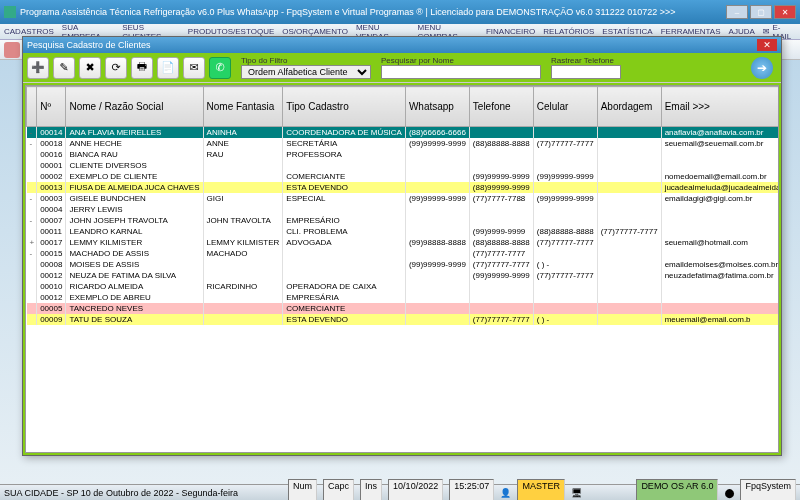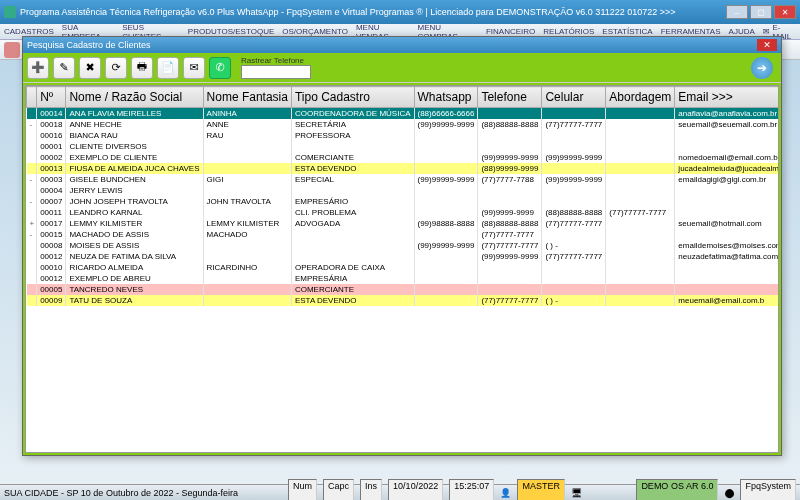--- a/index.html
+++ b/index.html
@@ -21,21 +21,21 @@
 .modal-close { width: 20px; height: 12px; background: #d03030; color: #fff; display: flex; align-items: center; justify-content: center; cursor: pointer; font-size: 9px; }
 .modal-toolbar { height: 30px; display: flex; align-items: center; padding: 2px 4px; gap: 4px; border-bottom: 1px solid #ccc; }
 .mtb-btn { width: 22px; height: 22px; border: 1px solid #aaa; border-radius: 3px; background: linear-gradient(#fff,#e8e8e8); display: flex; align-items: center; justify-content: center; cursor: pointer; font-size: 11px; }
 .mtb-btn.green { background: #25d366; color: #fff; border-color: #1a9e4a; }
 .filter-group { display: flex; flex-direction: column; margin-left: 6px; }
 .filter-group label { font-size: 8px; color: #333; }
 .filter-group input, .filter-group select { height: 14px; border: 1px solid #888; font-size: 9px; padding: 0 2px; }
 .go-btn { width: 22px; height: 22px; border-radius: 50%; background: radial-gradient(#7fc4f0,#3d8fc8); color: #fff; display: flex; align-items: center; justify-content: center; cursor: pointer; margin-left: auto; margin-right: 4px; font-size: 12px; }
 .grid { flex: 1; overflow: auto; background: #fff; border: 1px solid #999; margin: 2px; }
 table { width: 100%; border-collapse: collapse; }
-th { background: linear-gradient(#f0f0f0,#d8d8d8); border: 1px solid #aaa; padding: 3px 3px; text-align: left; font-size: 12px; font-weight: normal; white-space: nowrap; position: sticky; top: 0; }
+th { background: linear-gradient(#f0f0f0,#d8d8d8); border: 1px solid #aaa; padding: 14px 3px; text-align: left; font-size: 10px; font-weight: normal; white-space: nowrap; position: sticky; top: 0; }
 td { border-right: 1px solid #e0e0e0; padding: 0 3px; font-size: 8px; white-space: nowrap; height: 11px; line-height: 11px; }
 tr.row-sel { background: #008080; color: #fff; }
 tr.row-yellow { background: #ffff80; }
 tr.row-pink { background: #ffc0c0; }
 tr.row-white { background: #fff; }
 .modal-footer { height: 20px; display: flex; align-items: center; justify-content: center; font-size: 9px; color: #333; border-top: 1px solid #ccc; }
 .statusbar { position: absolute; bottom: 0; left: 0; right: 0; height: 16px; background: linear-gradient(#e8eef4,#c8d4dc); border-top: 1px solid #999; display: flex; align-items: center; padding: 0 4px; gap: 6px; font-size: 8px; }
 .statusbar .sb-item { border: 1px inset #ccc; padding: 0 4px; background: #f0f0f0; height: 28px; line-height: 12px; }
 .statusbar .master { background: #ffd040; }
 .statusbar .demo { background: #8fc878; margin-left: 48px; }
@@ -111,20 +111,28 @@
   <div class="modal-toolbar">
     <div class="mtb-btn">➕</div>
     <div class="mtb-btn">✎</div>
     <div class="mtb-btn">✖</div>
     <div class="mtb-btn">⟳</div>
     <div class="mtb-btn">🖶</div>
     <div class="mtb-btn">📄</div>
     <div class="mtb-btn">✉</div>
     <div class="mtb-btn green">✆</div>
     <div class="filter-group">
+      <label>Tipo do Filtro</label>
+      <select style="width:130px"><option>Ordem Alfabetica Cliente</option></select>
+    </div>
+    <div class="filter-group">
+      <label>Pesquisar por Nome</label>
+      <input style="width: 160px;" value="">
+    </div>
+    <div class="filter-group">
       <label>Rastrear Telefone</label>
       <input style="width: 70px;" value="">
     </div>
     <div class="go-btn">➔</div>
   </div>
   <div class="grid">
     <table>
       <thead>
           <tr id="thead-row">
             <th style="width: 12px;"></th>

